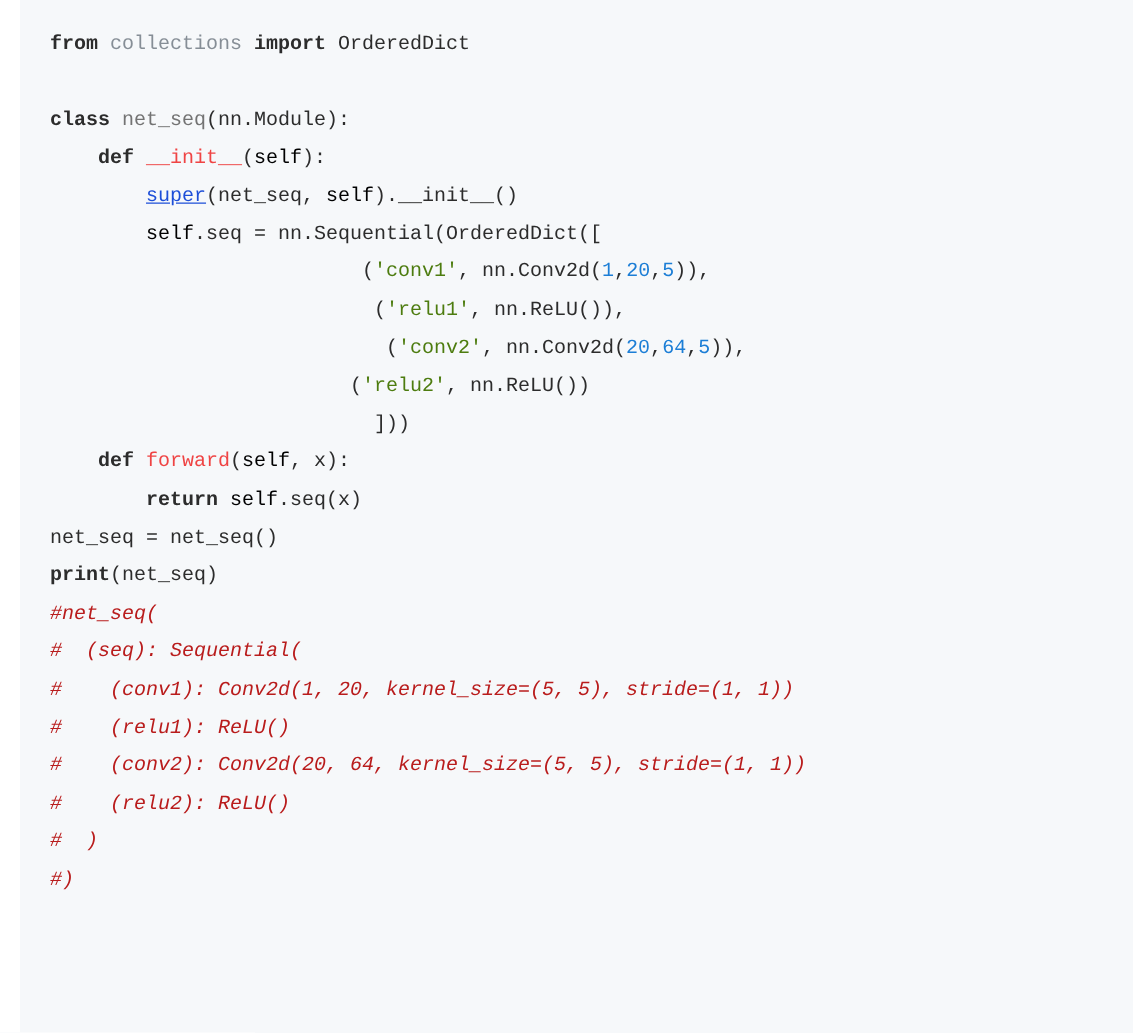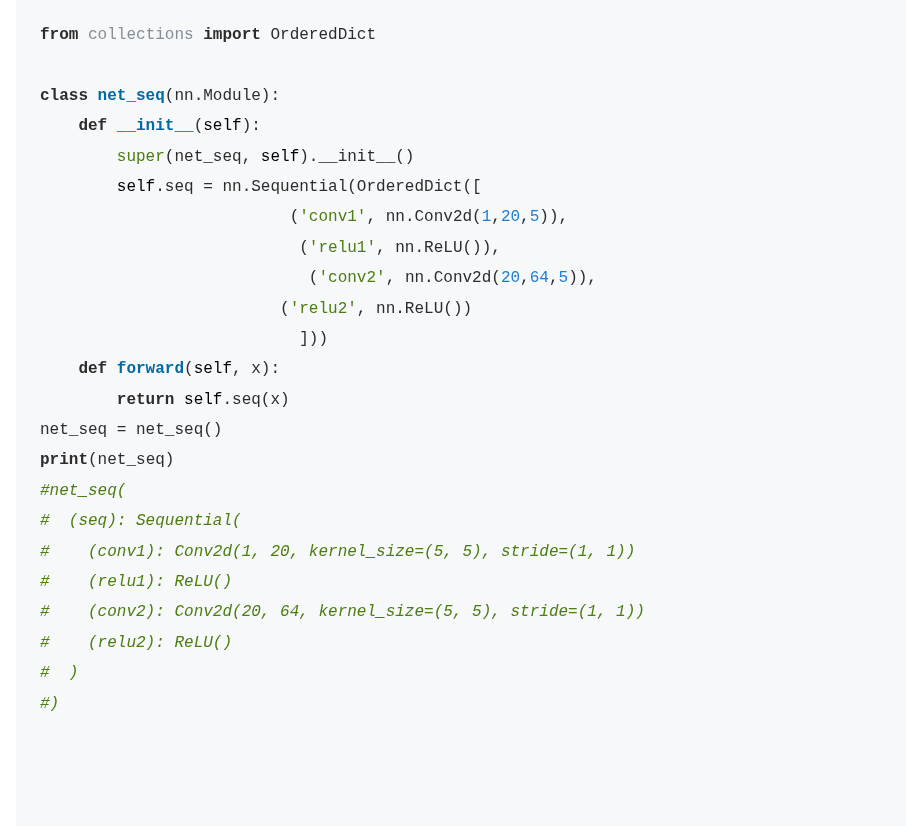--- a/index.html
+++ b/index.html
@@ -14,26 +14,26 @@
     background: #f6f8fa;
     padding: 20px 24px;
     width: 906px;
     min-height: 826px;
     white-space: pre;
     overflow-x: auto;
     margin-left: 16px;
   }
   .tok { display: inline; }
   .kw { color: #2c2c2c; font-weight: bold; }
-  .cls { color: #0369a1; font-weight: bold; }
-  .fn { color: #0369a1; font-weight: bold; }
+  .cls { color: #737373; font-weight: normal; }
+  .fn { color: #ef4444; font-weight: normal; }
   .str { color: #4d7c0f; }
   .num { color: #1c7ed6; }
-  .builtin { color: #4d7c0f; }
+  .builtin { color: #1d4ed8; text-decoration: underline; }
   .slf { color: #000000; }
   .plain { color: #2c2c2c; }
   .dim { color: #868e96; }
-  .comment { color: #4d7c0f; font-style: italic; }
+  .comment { color: #b91c1c; font-style: italic; }
 </style>
 </head>
 <body>
 
 <div class="code-block" id="code-root"><div><span class="tok kw">from </span><span class="tok dim">collections </span><span class="tok kw">import </span><span class="tok plain">OrderedDict</span></div><div>&nbsp;</div><div><span class="tok kw">class </span><span class="tok cls">net_seq</span><span class="tok plain">(nn.Module):</span></div><div><span class="tok plain">    </span><span class="tok kw">def </span><span class="tok fn">__init__</span><span class="tok plain">(</span><span class="tok slf">self</span><span class="tok plain">):</span></div><div><span class="tok plain">        </span><span class="tok builtin">super</span><span class="tok plain">(net_seq, </span><span class="tok slf">self</span><span class="tok plain">).__init__()</span></div><div><span class="tok plain">        </span><span class="tok slf">self</span><span class="tok plain">.seq = nn.Sequential(OrderedDict([</span></div><div><span class="tok plain">                          (</span><span class="tok str">'conv1'</span><span class="tok plain">, nn.Conv2d(</span><span class="tok num">1</span><span class="tok plain">,</span><span class="tok num">20</span><span class="tok plain">,</span><span class="tok num">5</span><span class="tok plain">)),</span></div><div><span class="tok plain">                           (</span><span class="tok str">'relu1'</span><span class="tok plain">, nn.ReLU()),</span></div><div><span class="tok plain">                            (</span><span class="tok str">'conv2'</span><span class="tok plain">, nn.Conv2d(</span><span class="tok num">20</span><span class="tok plain">,</span><span class="tok num">64</span><span class="tok plain">,</span><span class="tok num">5</span><span class="tok plain">)),</span></div><div><span class="tok plain">                         (</span><span class="tok str">'relu2'</span><span class="tok plain">, nn.ReLU())</span></div><div><span class="tok plain">                           ]))</span></div><div><span class="tok plain">    </span><span class="tok kw">def </span><span class="tok fn">forward</span><span class="tok plain">(</span><span class="tok slf">self</span><span class="tok plain">, x):</span></div><div><span class="tok plain">        </span><span class="tok kw">return </span><span class="tok slf">self</span><span class="tok plain">.seq(x)</span></div><div><span class="tok plain">net_seq = net_seq()</span></div><div><span class="tok kw">print</span><span class="tok plain">(net_seq)</span></div><div><span class="tok comment">#net_seq(</span></div><div><span class="tok comment">#  (seq): Sequential(</span></div><div><span class="tok comment">#    (conv1): Conv2d(1, 20, kernel_size=(5, 5), stride=(1, 1))</span></div><div><span class="tok comment">#    (relu1): ReLU()</span></div><div><span class="tok comment">#    (conv2): Conv2d(20, 64, kernel_size=(5, 5), stride=(1, 1))</span></div><div><span class="tok comment">#    (relu2): ReLU()</span></div><div><span class="tok comment">#  )</span></div><div><span class="tok comment">#)</span></div></div>
 
 </body></html>

